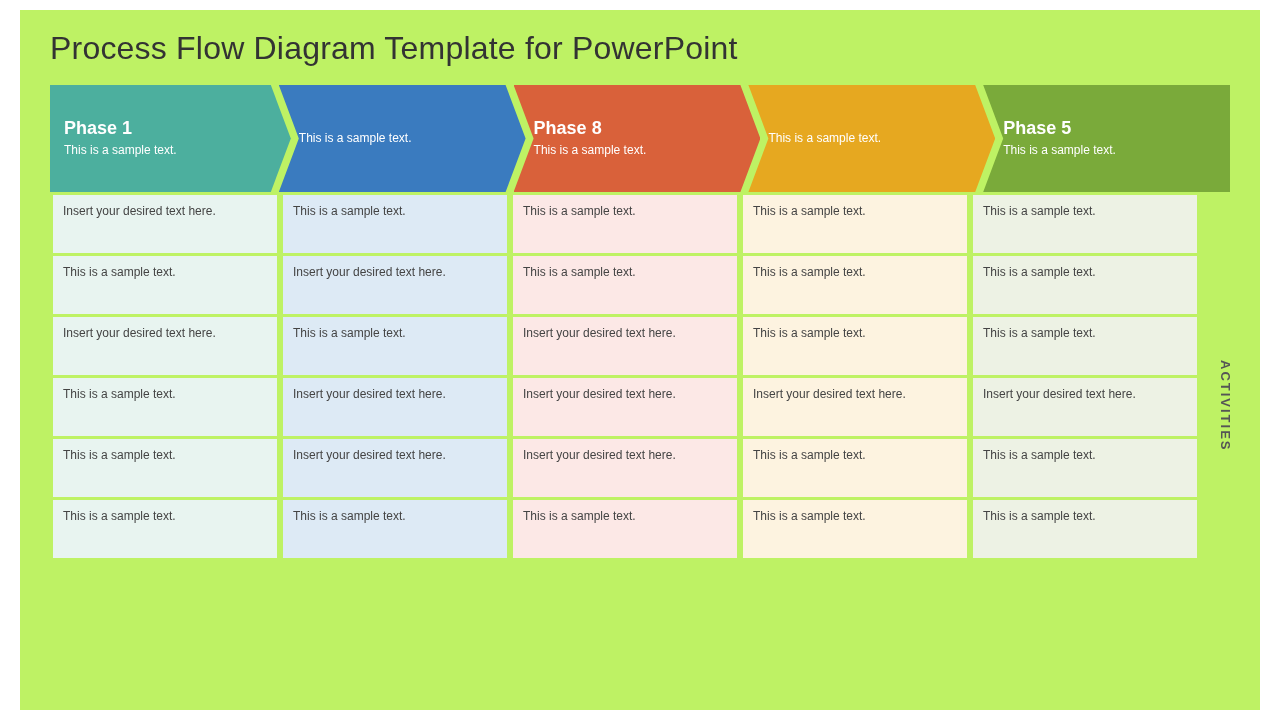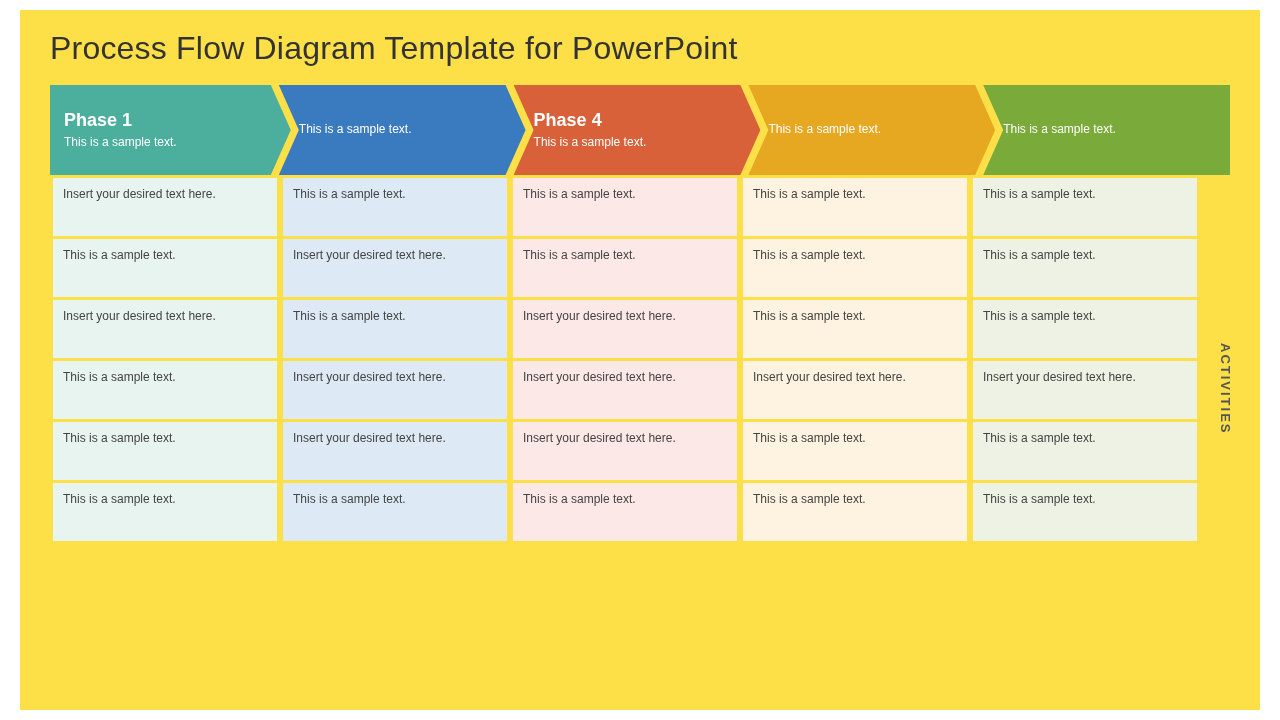--- a/index.html
+++ b/index.html
@@ -9,40 +9,40 @@
       width: 1280px;
       height: 720px;
       overflow: hidden;
       display: flex;
       align-items: center;
       justify-content: center;
     }
     .slide {
       width: 1240px;
       height: 700px;
-      background: #fde047;
+      background: #bef264;
       padding: 20px 30px 20px 30px;
       position: relative;
     }
     .title {
       font-size: 32px;
       font-weight: 400;
       color: #333;
       margin-bottom: 18px;
       letter-spacing: 0.2px;
     }
     .phases-container {
       display: flex;
       width: 100%;
       margin-bottom: 0;
     }
     .phase-arrow {
       flex: 1;
       position: relative;
-      height: 90px;
+      height: 107px;
       display: flex;
       flex-direction: column;
       justify-content: center;
       padding: 10px 10px 10px 20px;
       color: #fff;
       clip-path: polygon(0 0, calc(100% - 20px) 0, 100% 50%, calc(100% - 20px) 100%, 0 100%, 20px 50%);
     }
     .phase-arrow:first-child {
       clip-path: polygon(0 0, calc(100% - 20px) 0, 100% 50%, calc(100% - 20px) 100%, 0 100%);
       padding-left: 14px;
@@ -118,27 +118,28 @@
   <div class="phases-container">
 
   <div class="phase-arrow" style="background-color: rgb(76, 175, 158); clip-path: polygon(0px 0px, calc(100% - 20px) 0px, 100% 50%, calc(100% - 20px) 100%, 0px 100%); padding-left: 14px;">
     <div class="phase-title">Phase 1</div>
     <div class="phase-subtitle">This is a sample text.</div>
   </div>
       <div class="phase-arrow" style="background-color: rgb(58, 123, 191); clip-path: polygon(0px 0px, calc(100% - 20px) 0px, 100% 50%, calc(100% - 20px) 100%, 0px 100%, 20px 50%); margin-left: -12px;">
     <div class="phase-subtitle">This is a sample text.</div>
   </div>
       <div class="phase-arrow" style="background-color: rgb(217, 97, 58); clip-path: polygon(0px 0px, calc(100% - 20px) 0px, 100% 50%, calc(100% - 20px) 100%, 0px 100%, 20px 50%); margin-left: -12px;">
-    <div class="phase-title">Phase 4</div>
+    <div class="phase-title">Phase 8</div>
     <div class="phase-subtitle">This is a sample text.</div>
   </div>
       <div class="phase-arrow" style="background-color: rgb(230, 168, 32); clip-path: polygon(0px 0px, calc(100% - 20px) 0px, 100% 50%, calc(100% - 20px) 100%, 0px 100%, 20px 50%); margin-left: -12px;">
     <div class="phase-subtitle">This is a sample text.</div>
   </div>
       <div class="phase-arrow" style="background-color: rgb(122, 170, 58); clip-path: polygon(0px 0px, 100% 0px, 100% 100%, 0px 100%, 20px 50%); margin-left: -12px;">
+    <div class="phase-title">Phase 5</div>
     <div class="phase-subtitle">This is a sample text.</div>
   </div>
     </div>
 
   <div class="table-area">
     <div class="columns-wrapper">
 
     <div class="col col-1">
           <div class="cell">Insert your desired text here.</div>
           <div class="cell">This is a sample text.</div>

